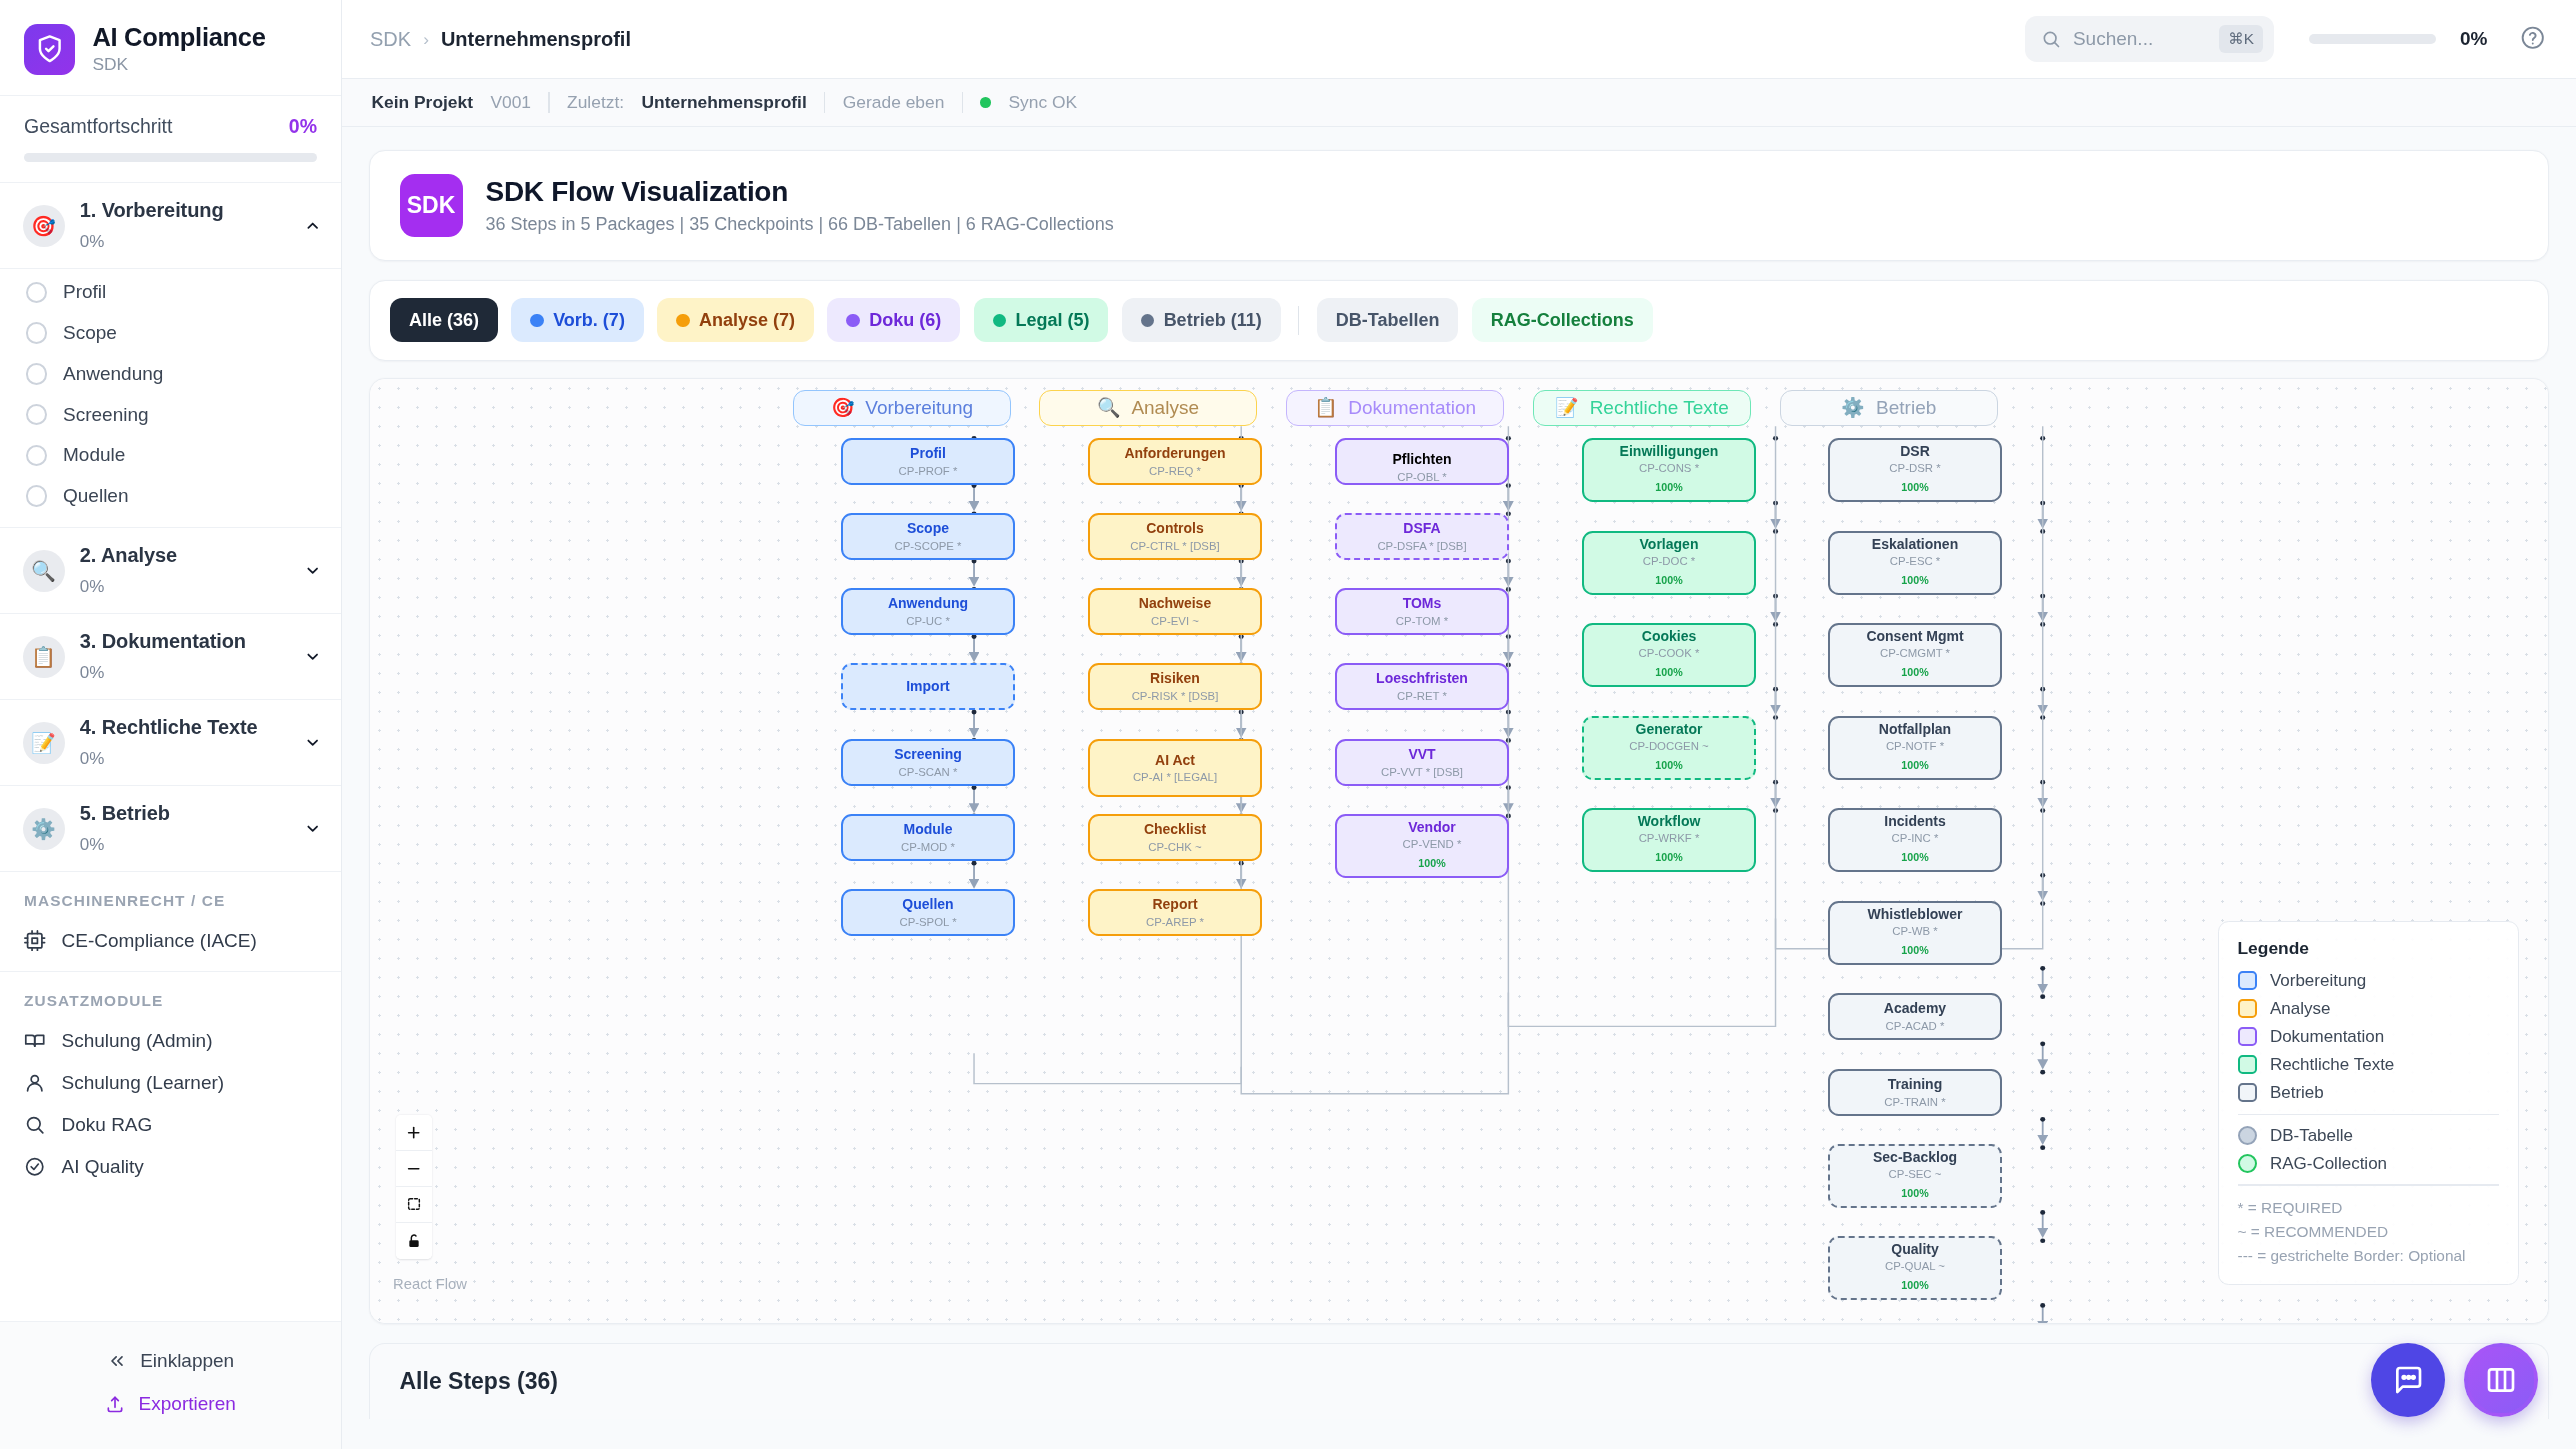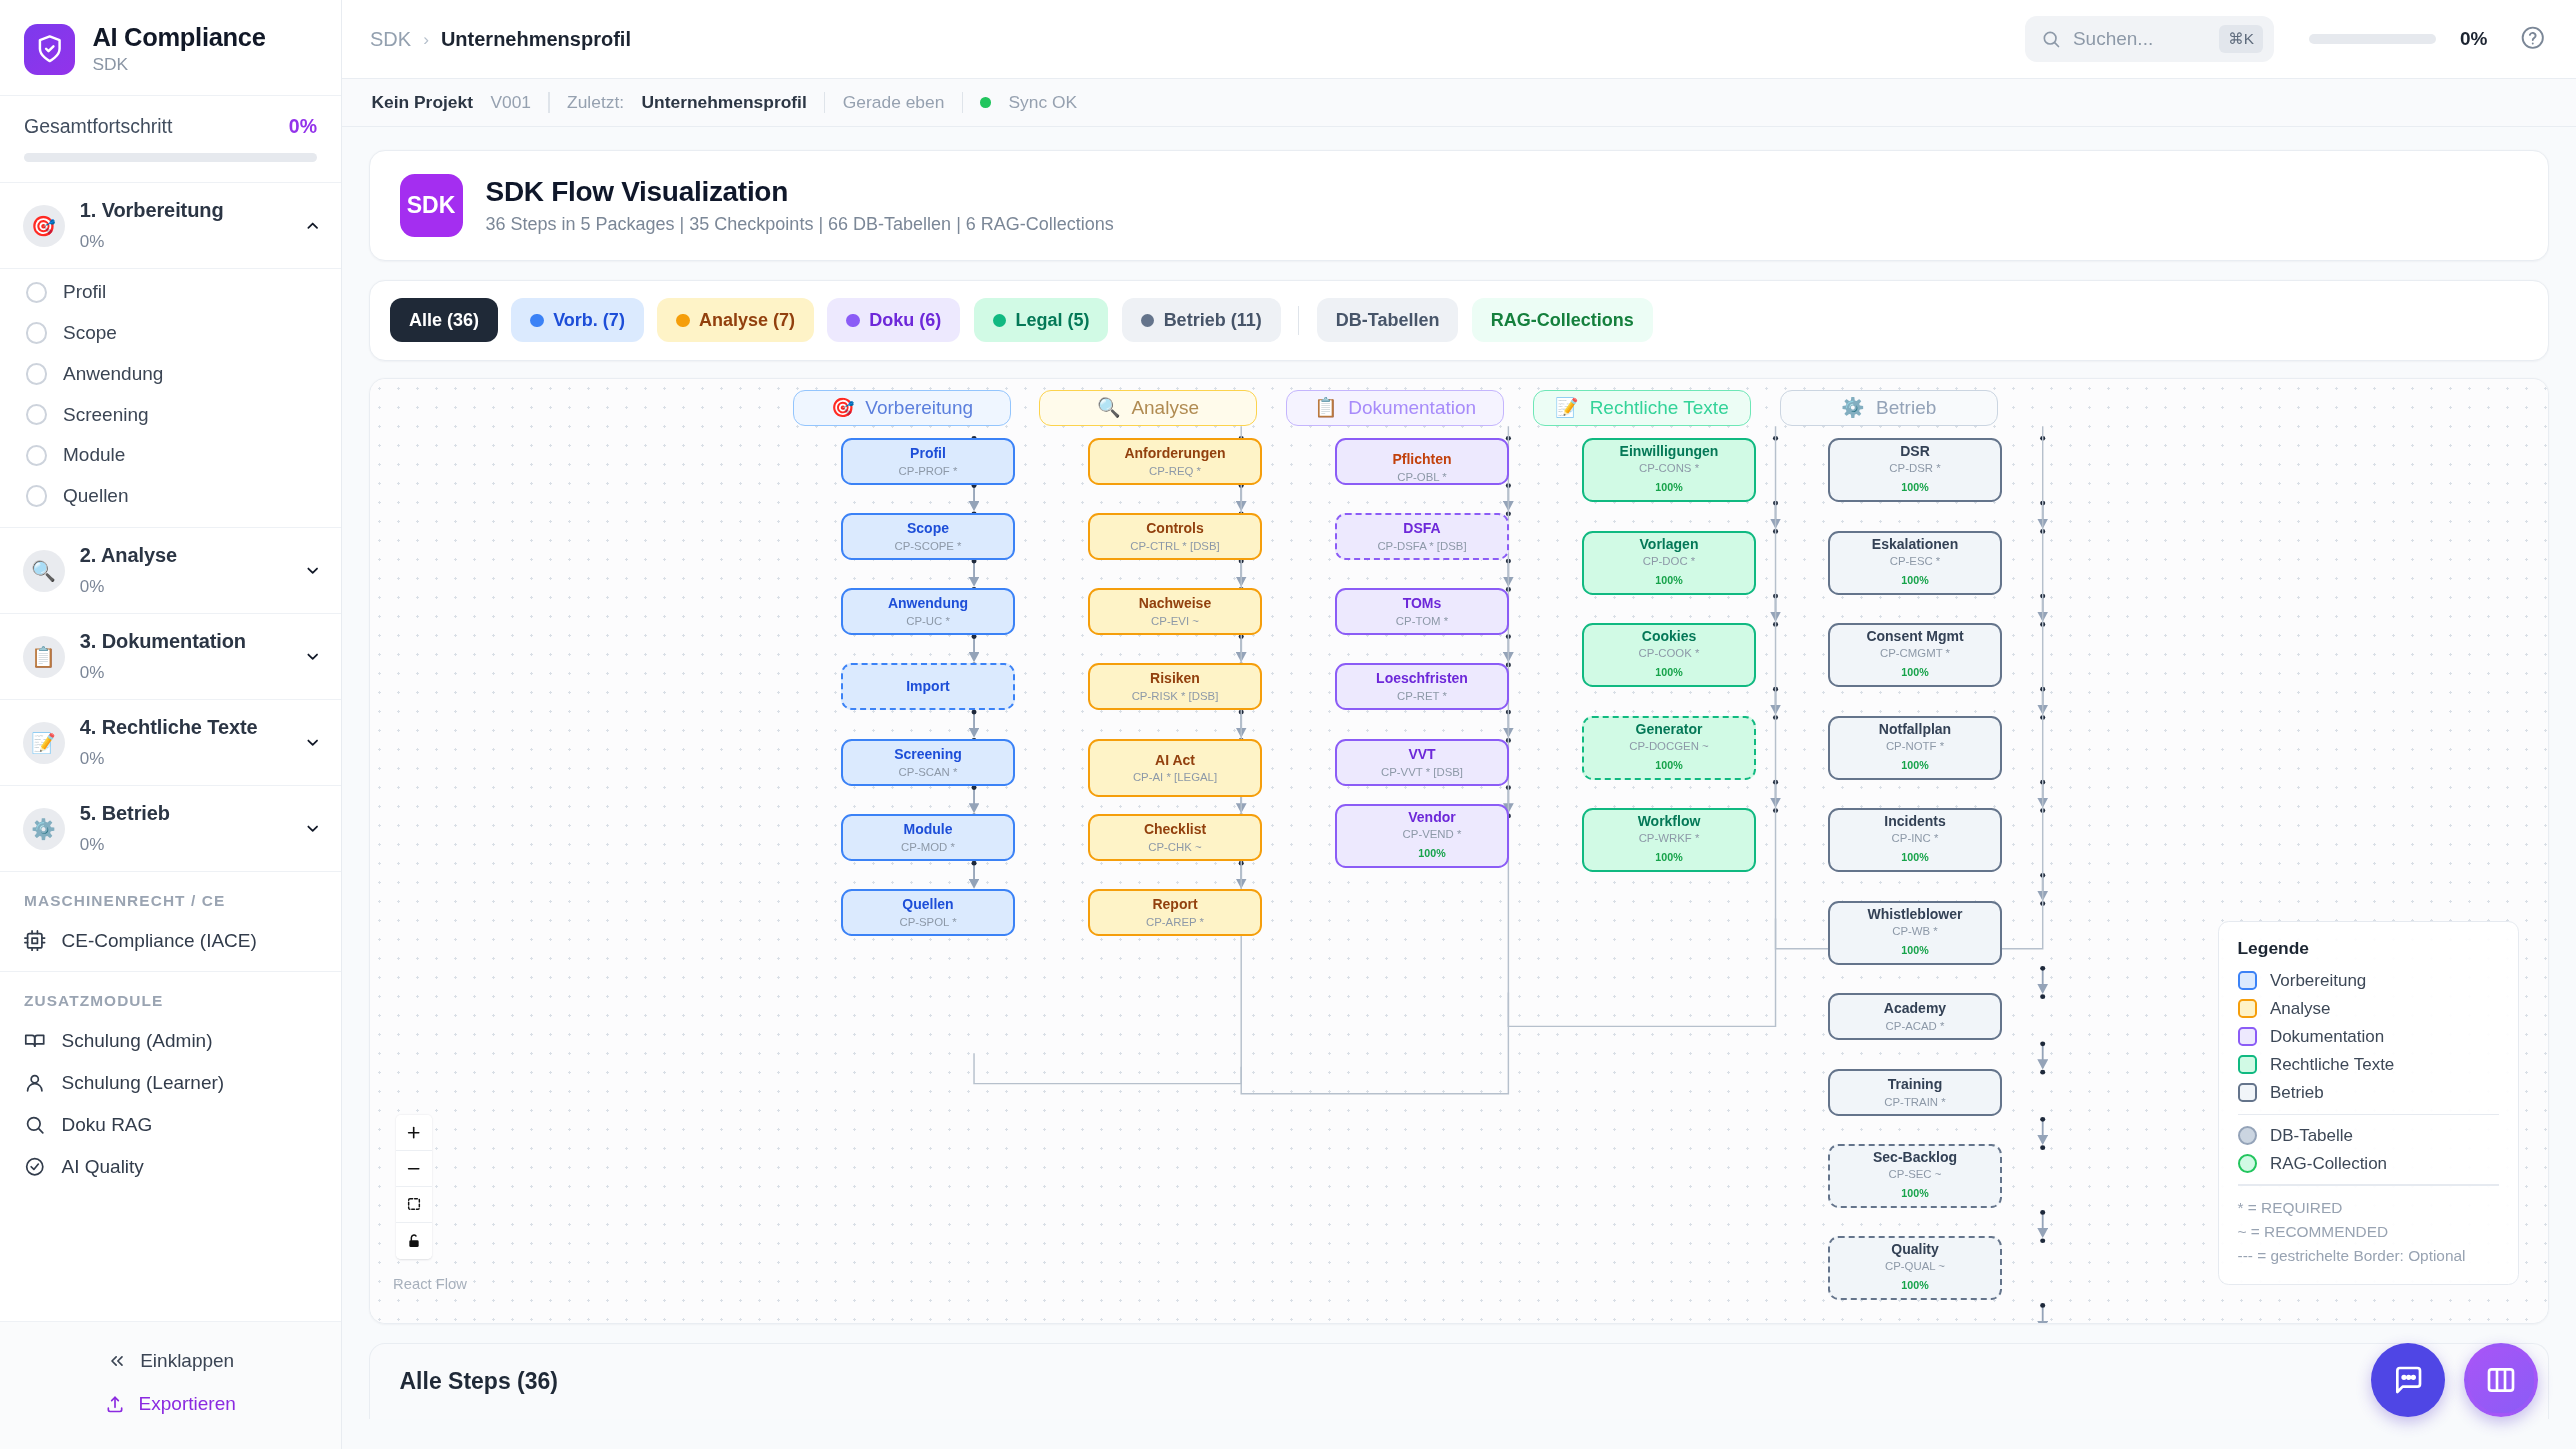--- a/index.html
+++ b/index.html
@@ -583,40 +583,40 @@
             </div>
             <div class="node" style="left: 718px; top: 435px; width: 174px; height: 47px; background: rgb(254, 243, 199); border-color: rgb(245, 158, 11);">
               <div class="nname" style="color: rgb(146, 64, 14);">Checklist</div>
               <div class="ncode">CP-CHK ~</div>
             </div>
             <div class="node" style="left: 718px; top: 510px; width: 174px; height: 47px; background: rgb(254, 243, 199); border-color: rgb(245, 158, 11);">
               <div class="nname" style="color: rgb(146, 64, 14);">Report</div>
               <div class="ncode">CP-AREP *</div>
             </div>
             <div class="node" style="left: 965px; top: 59px; width: 174px; height: 47px; background: rgb(237, 233, 254); border-color: rgb(139, 92, 246);">
-              <div class="nname" style="color: #c2410c; margin-top: 12px;">Pflichten</div>
+              <div class="nname" style="color: #000000; margin-top: 12px;">Pflichten</div>
               <div class="ncode">CP-OBL *</div>
             </div>
             <div class="node dashed" style="left: 965px; top: 134px; width: 174px; height: 47px; background: rgb(237, 233, 254); border-color: rgb(139, 92, 246);">
               <div class="nname" style="color: rgb(109, 40, 217);">DSFA</div>
               <div class="ncode">CP-DSFA * [DSB]</div>
             </div>
             <div class="node" style="left: 965px; top: 209px; width: 174px; height: 47px; background: rgb(237, 233, 254); border-color: rgb(139, 92, 246);">
               <div class="nname" style="color: rgb(109, 40, 217);">TOMs</div>
               <div class="ncode">CP-TOM *</div>
             </div>
             <div class="node" style="left: 965px; top: 284px; width: 174px; height: 47px; background: rgb(237, 233, 254); border-color: rgb(139, 92, 246);">
               <div class="nname" style="color: rgb(109, 40, 217);">Loeschfristen</div>
               <div class="ncode">CP-RET *</div>
             </div>
             <div class="node" style="left: 965px; top: 360px; width: 174px; height: 47px; background: rgb(237, 233, 254); border-color: rgb(139, 92, 246);">
               <div class="nname" style="color: rgb(109, 40, 217);">VVT</div>
               <div class="ncode">CP-VVT * [DSB]</div>
             </div>
-            <div class="node" style="left: 965px; top: 425px; width: 174px; height: 64px; background: rgb(237, 233, 254); border-color: rgb(139, 92, 246); padding-left: 28px;">
+            <div class="node" style="left: 965px; top: 435px; width: 174px; height: 64px; background: rgb(237, 233, 254); border-color: rgb(139, 92, 246); padding-left: 28px;">
               <div class="nname" style="color: rgb(109, 40, 217);">Vendor</div>
               <div class="ncode">CP-VEND *</div>
               <div class="npct">100%</div>
               <div class="nbar"></div>
             </div>
             <div class="node" style="left: 1212px; top: 59px; width: 174px; height: 64px; background: rgb(209, 250, 229); border-color: rgb(16, 185, 129);">
               <div class="nname" style="color: rgb(4, 120, 87);">Einwilligungen</div>
               <div class="ncode">CP-CONS *</div>
               <div class="npct">100%</div>
               <div class="nbar"></div>

